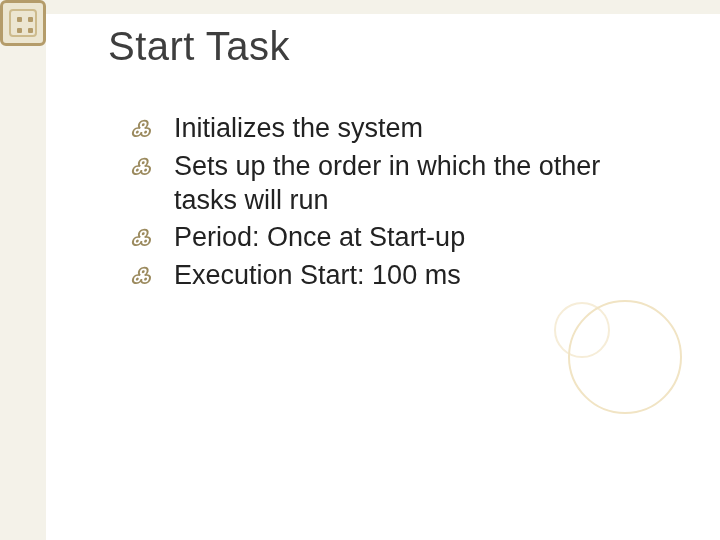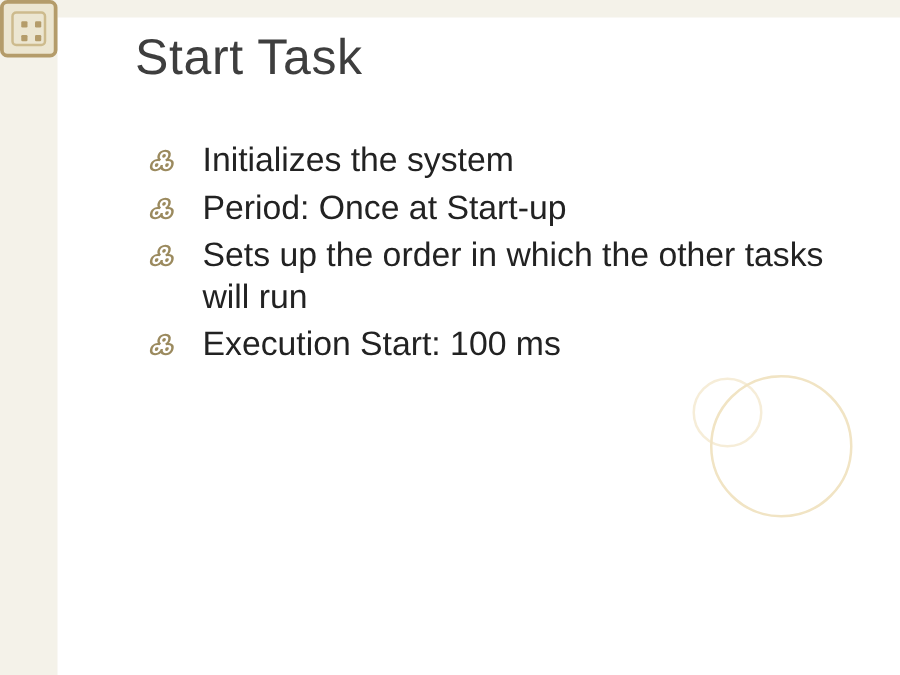--- a/index.html
+++ b/index.html
@@ -5,21 +5,21 @@
   html,body{margin:0;padding:0;width:720px;height:540px;overflow:hidden;font-family:Arial,Helvetica,sans-serif}
   .slide{position:relative;width:720px;height:448px;background:#fff}
   .top-band{position:absolute;left:0;top:0;width:46px;height:540px;background:#f4f2e9}
   .left-band{position:absolute;left:0;top:0;width:720px;height:14px;background:#f4f2e9}
   .corner-tile{position:absolute;left:0;top:0;width:46px;height:46px;border:3px solid #b49c6a;border-radius:6px;box-sizing:border-box;background:#ece6d1}
   .corner-tile .inner{position:absolute;left:6px;top:6px;right:6px;bottom:6px;border:2px solid #cdbb8d;border-radius:4px}
   .corner-tile .dots{position:absolute;left:0;top:0;right:0;bottom:0}
   .corner-tile .dots span{position:absolute;width:5px;height:5px;background:#b49c6a;border-radius:1px}
   .d1{left:14px;top:14px}.d2{left:25px;top:14px}.d3{left:14px;top:25px}.d4{left:25px;top:25px}
   .title{position:absolute;left:108px;top:24px;font-size:40px;color:#3e3e3e;letter-spacing:.5px}
-  .bullets{position:absolute;left:140px;top:112px;right:60px;color:#222;font-size:27px;line-height:1.25}
+  .bullets{position:absolute;left:152px;top:112px;right:60px;color:#222;font-size:27px;line-height:1.25}
   .bullets p{margin:0 0 4px 0;text-indent:-22px;padding-left:22px}
   .curl{display:inline-block;width:22px;font-family:Georgia,'Times New Roman',serif;font-style:italic;color:#9b8a5e;font-size:22px;vertical-align:1px}
   .deco-circle{position:absolute;right:38px;bottom:34px;width:110px;height:110px;border:2px solid #f1e4c4;border-radius:50%}
   .deco-circle2{position:absolute;right:110px;bottom:90px;width:52px;height:52px;border:2px solid #f6edd8;border-radius:50%}
 </style>
 </head>
 <body>
 
 <div class="slide">
   <div class="left-band"></div>
@@ -31,20 +31,20 @@
         <span class="d2"></span>
         <span class="d3"></span>
         <span class="d4"></span>
       </div>
   </div>
 
   <div class="title">Start Task</div>
 
   <div class="bullets">
     <p><span class="curl">߷</span><span>Initializes the system</span></p>
+    <p><span class="curl">߷</span><span>Sets up the order in which the other tasks will run</span></p>
     <p><span class="curl">߷</span><span>Period: Once at Start-up</span></p>
-    <p><span class="curl">߷</span><span>Sets up the order in which the other tasks will run</span></p>
     <p><span class="curl">߷</span><span>Execution Start: 100 ms</span></p>
   </div>
 
   <div class="deco-circle2"></div>
   <div class="deco-circle"></div>
 </div>
 
 </body></html>

